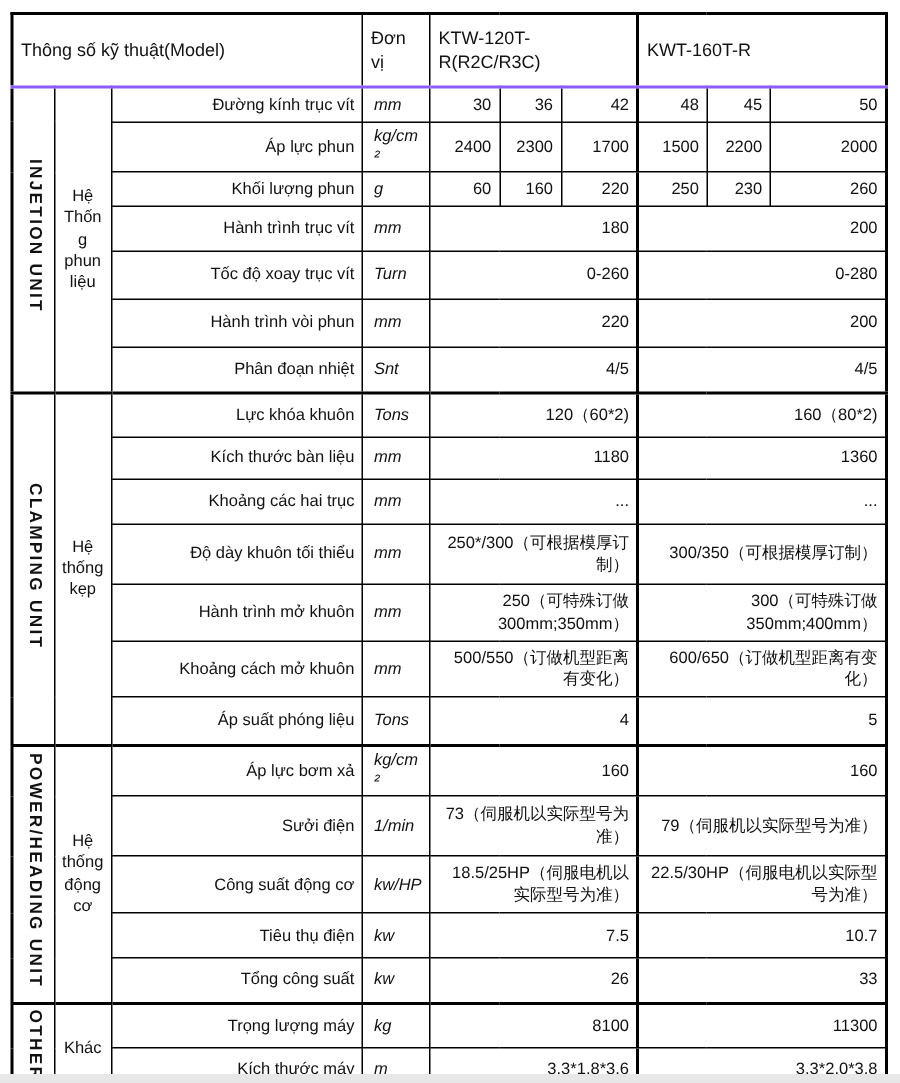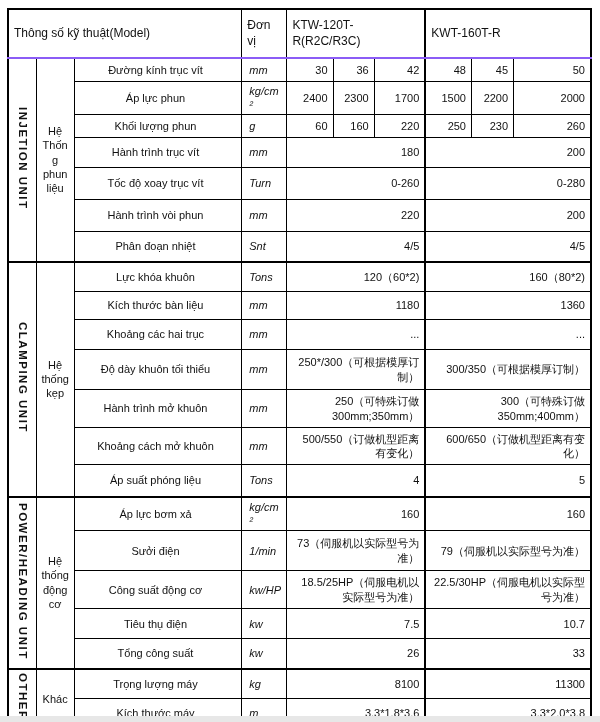--- a/index.html
+++ b/index.html
@@ -51,21 +51,21 @@
   .vlabel {
     display: inline-block;
     writing-mode: vertical-rl;
     text-orientation: mixed;
     font-weight: bold;
     font-size: 11.5px;
     letter-spacing: 1.5px;
     white-space: nowrap;
   }
   td.group-cell { text-align: center; padding: 2px 3px; margin-top: 30px; }
-  td.param-cell { text-align: center; padding-left: 0; }
+  td.param-cell { text-align: right; padding-left: 0; }
   td.unit-cell  { text-align: left; padding-left: 7px; font-style: italic; }
   td.value-cell { text-align: right; padding-left: 7px; }
   #bottom-shade {
     position: absolute;
     left: 0;
     bottom: 0;
     width: 600px;
     height: 6px;
     background: #e7e7e7;
   }

